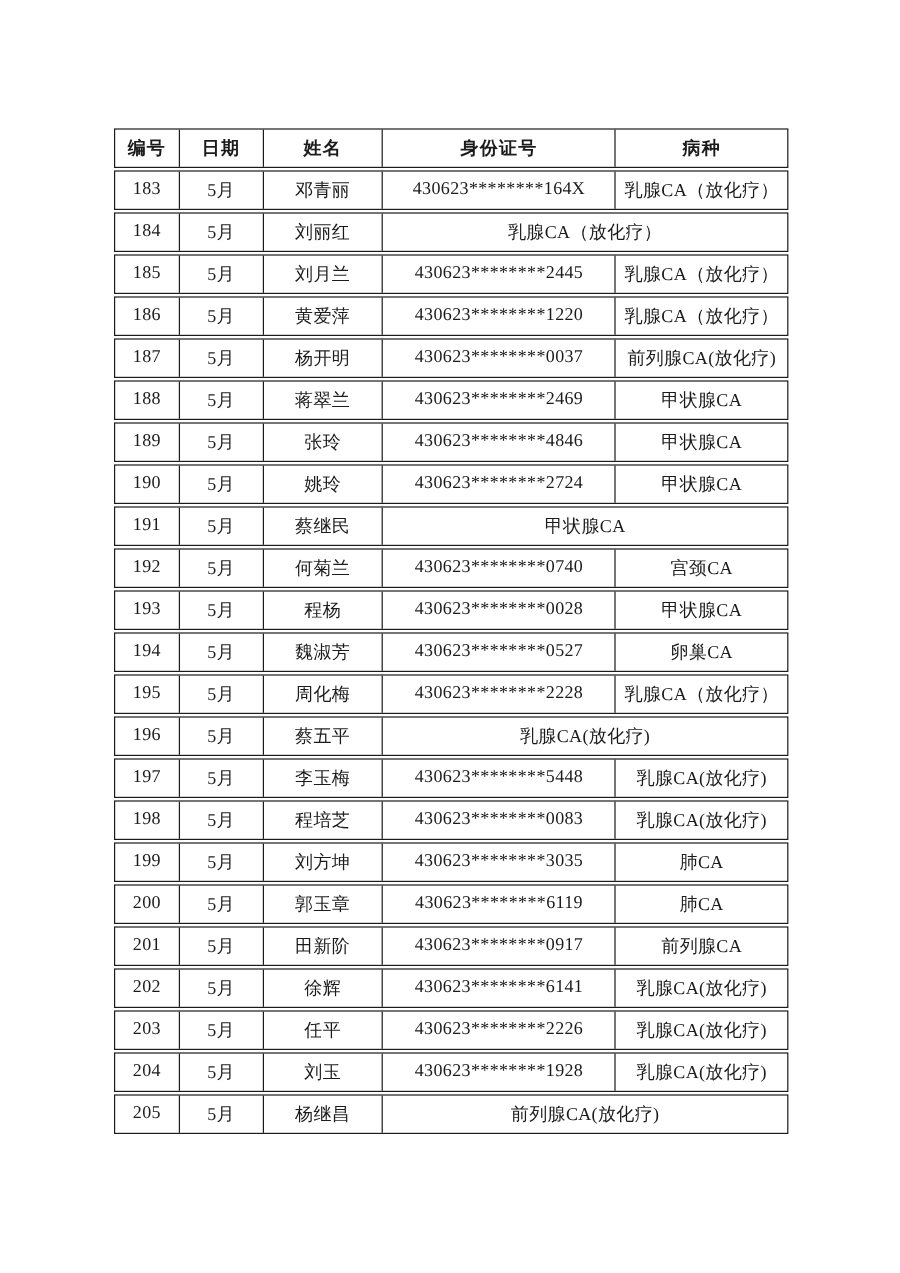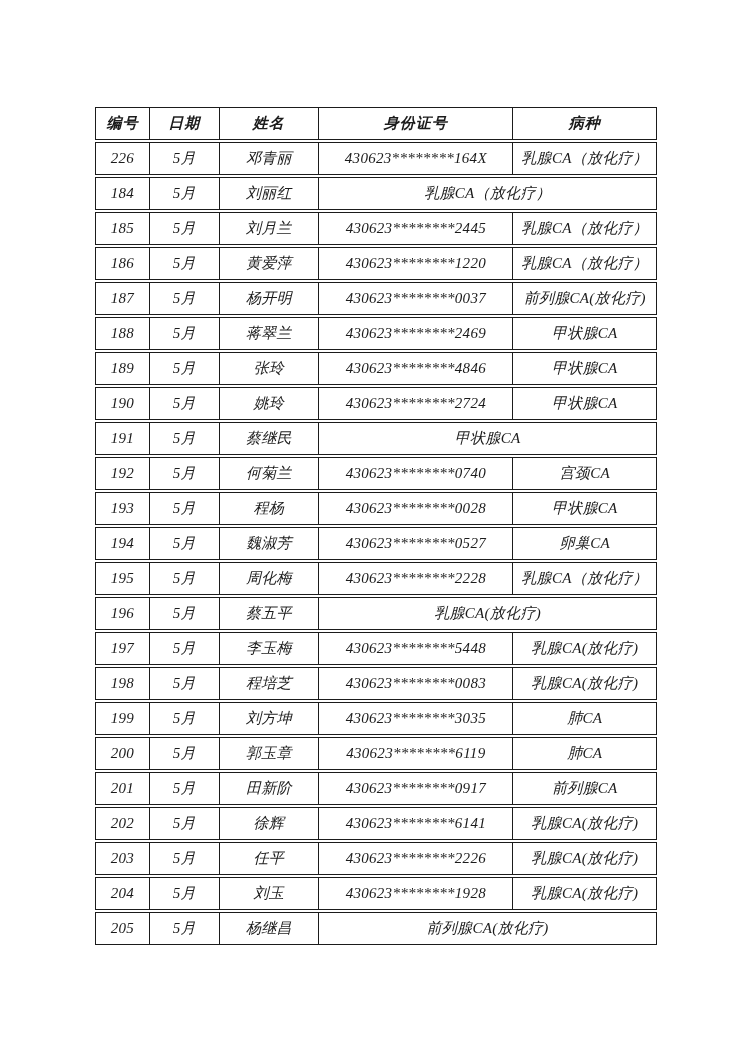--- a/index.html
+++ b/index.html
@@ -18,21 +18,20 @@
     top: 107px;
     width: 562px;
   }
   .row {
     display: flex;
     box-sizing: border-box;
     height: 33px;
     border: 1.5px solid #1b1b1b;
     margin-bottom: 2px;
     background: #ffffff;
-    font-style: italic;
   }
   .cell {
     box-sizing: border-box;
     display: flex;
     align-items: center;
     justify-content: center;
     font-size: 15px;
     white-space: nowrap;
     overflow: hidden;
     letter-spacing: 0.3px;
@@ -57,21 +56,21 @@
   <div class="table">
     <div class="row header">
         <div class="cell c0">编号</div>
         <div class="cell c1">日期</div>
         <div class="cell c2">姓名</div>
         <div class="cell c3">身份证号</div>
         <div class="cell c4">病种</div>
       </div>
 
   <div class="row">
-        <div class="cell c0">226</div>
+        <div class="cell c0">183</div>
         <div class="cell c1">5月</div>
         <div class="cell c2">邓青丽</div>
         <div class="cell c3">430623********164X</div>
         <div class="cell c4">乳腺CA（放化疗）</div>
       </div>
       <div class="row">
         <div class="cell c0">184</div>
         <div class="cell c1">5月</div>
         <div class="cell c2">刘丽红</div>
         <div class="cell c4">乳腺CA（放化疗）</div>

